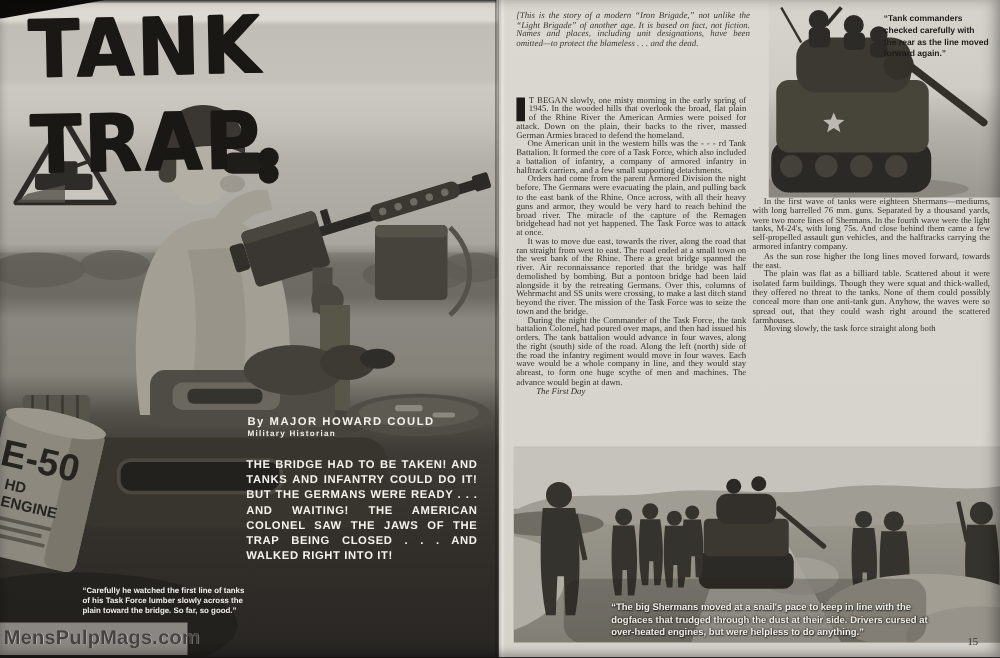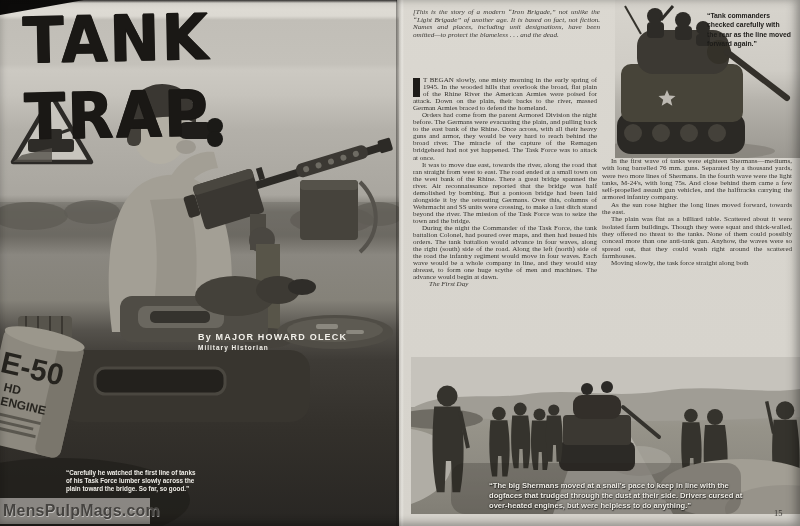--- a/index.html
+++ b/index.html
@@ -161,38 +161,40 @@
           <rect x="4" y="420" width="44" height="3" fill="#5a574f"></rect>
           <rect x="4" y="427" width="38" height="3" fill="#5a574f"></rect>
           <rect x="4" y="434" width="42" height="3" fill="#5a574f"></rect>
         </g>
       </svg>
     </div>
 
     <h1 class="title">TANK TRAP</h1>
 
     <div class="byline-block">
-      <div class="byline">By MAJOR HOWARD OLECK</div>
+      <div class="byline">By MAJOR HOWARD COULD</div>
       <div class="byline-sub">Military Historian</div>
     </div>
 
+    <p class="blurb">THE BRIDGE HAD TO BE TAKEN!  AND TANKS AND INFANTRY COULD DO IT! BUT THE GERMANS WERE READY . . . AND WAITING!  THE AMERICAN COLONEL SAW THE JAWS OF THE TRAP BEING CLOSED . . . AND WALKED RIGHT INTO IT!</p>
 
     <p class="caption caption-left">“Carefully he watched the first line of tanks of his Task Force lumber slowly across the plain toward the bridge. So far, so good.”</p>
 
     <div class="watermark">MensPulpMags.com</div>
   </section>
 
   <section class="page-right">
 
     <div class="intro">
       <p>[This is the story of a modern “Iron Brigade,” not unlike the “Light Brigade” of another age. It is based on fact, not fiction. Names and places, including unit designations, have been omitted—to protect the blameless . . . and the dead.</p>
     </div>
 
     <div class="col col1">
       <p><span class="dropcap">I</span><span>T BEGAN slowly, one misty morning in the early spring of 1945. In the wooded hills that overlook the broad, flat plain of the Rhine River the American Armies were poised for attack. Down on the plain, their backs to the river, massed German Armies braced to defend the homeland.</span></p>
+      <p class="indent">One American unit in the western hills was the - - - rd Tank Battalion. It formed the core of a Task Force, which also included a battalion of infantry, a company of armored infantry in halftrack carriers, and a few small supporting detachments.</p>
       <p class="indent">Orders had come from the parent Armored Division the night before. The Germans were evacuating the plain, and pulling back to the east bank of the Rhine. Once across, with all their heavy guns and armor, they would be very hard to reach behind the broad river. The miracle of the capture of the Remagen bridgehead had not yet happened. The Task Force was to attack at once.</p>
       <p class="indent">It was to move due east, towards the river, along the road that ran straight from west to east. The road ended at a small town on the west bank of the Rhine. There a great bridge spanned the river. Air reconnaissance reported that the bridge was half demolished by bombing. But a pontoon bridge had been laid alongside it by the retreating Germans. Over this, columns of Wehrmacht and SS units were crossing, to make a last ditch stand beyond the river. The mission of the Task Force was to seize the town and the bridge.</p>
       <p class="indent">During the night the Commander of the Task Force, the tank battalion Colonel, had poured over maps, and then had issued his orders. The tank battalion would advance in four waves, along the right (south) side of the road. Along the left (north) side of the road the infantry regiment would move in four waves. Each wave would be a whole company in line, and they would stay abreast, to form one huge scythe of men and machines. The advance would begin at dawn.</p>
       <p class="firstday">The First Day</p>
     </div>
 
     <div class="photo-top">
       <svg width="185" height="158" viewBox="0 0 185 158" preserveAspectRatio="none">
         <ellipse cx="65" cy="151" rx="95" ry="10" fill="#88857d" opacity="0.9"></ellipse>
         <g>

